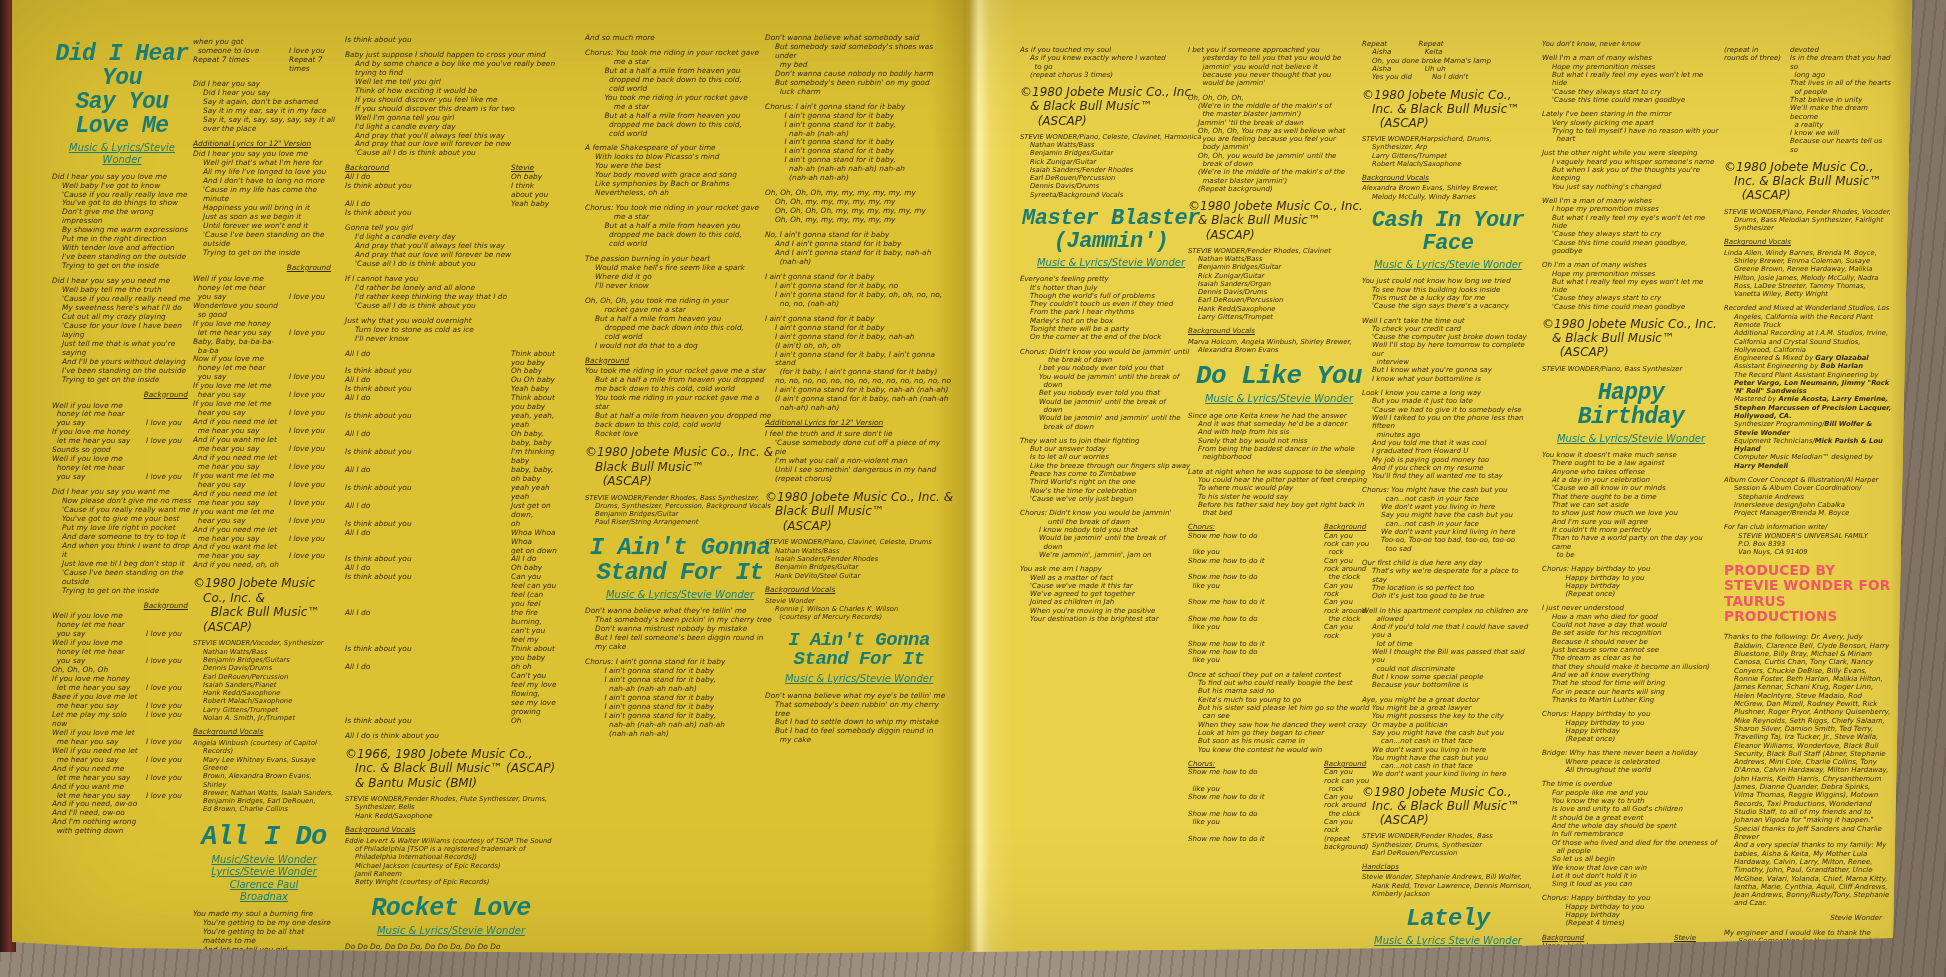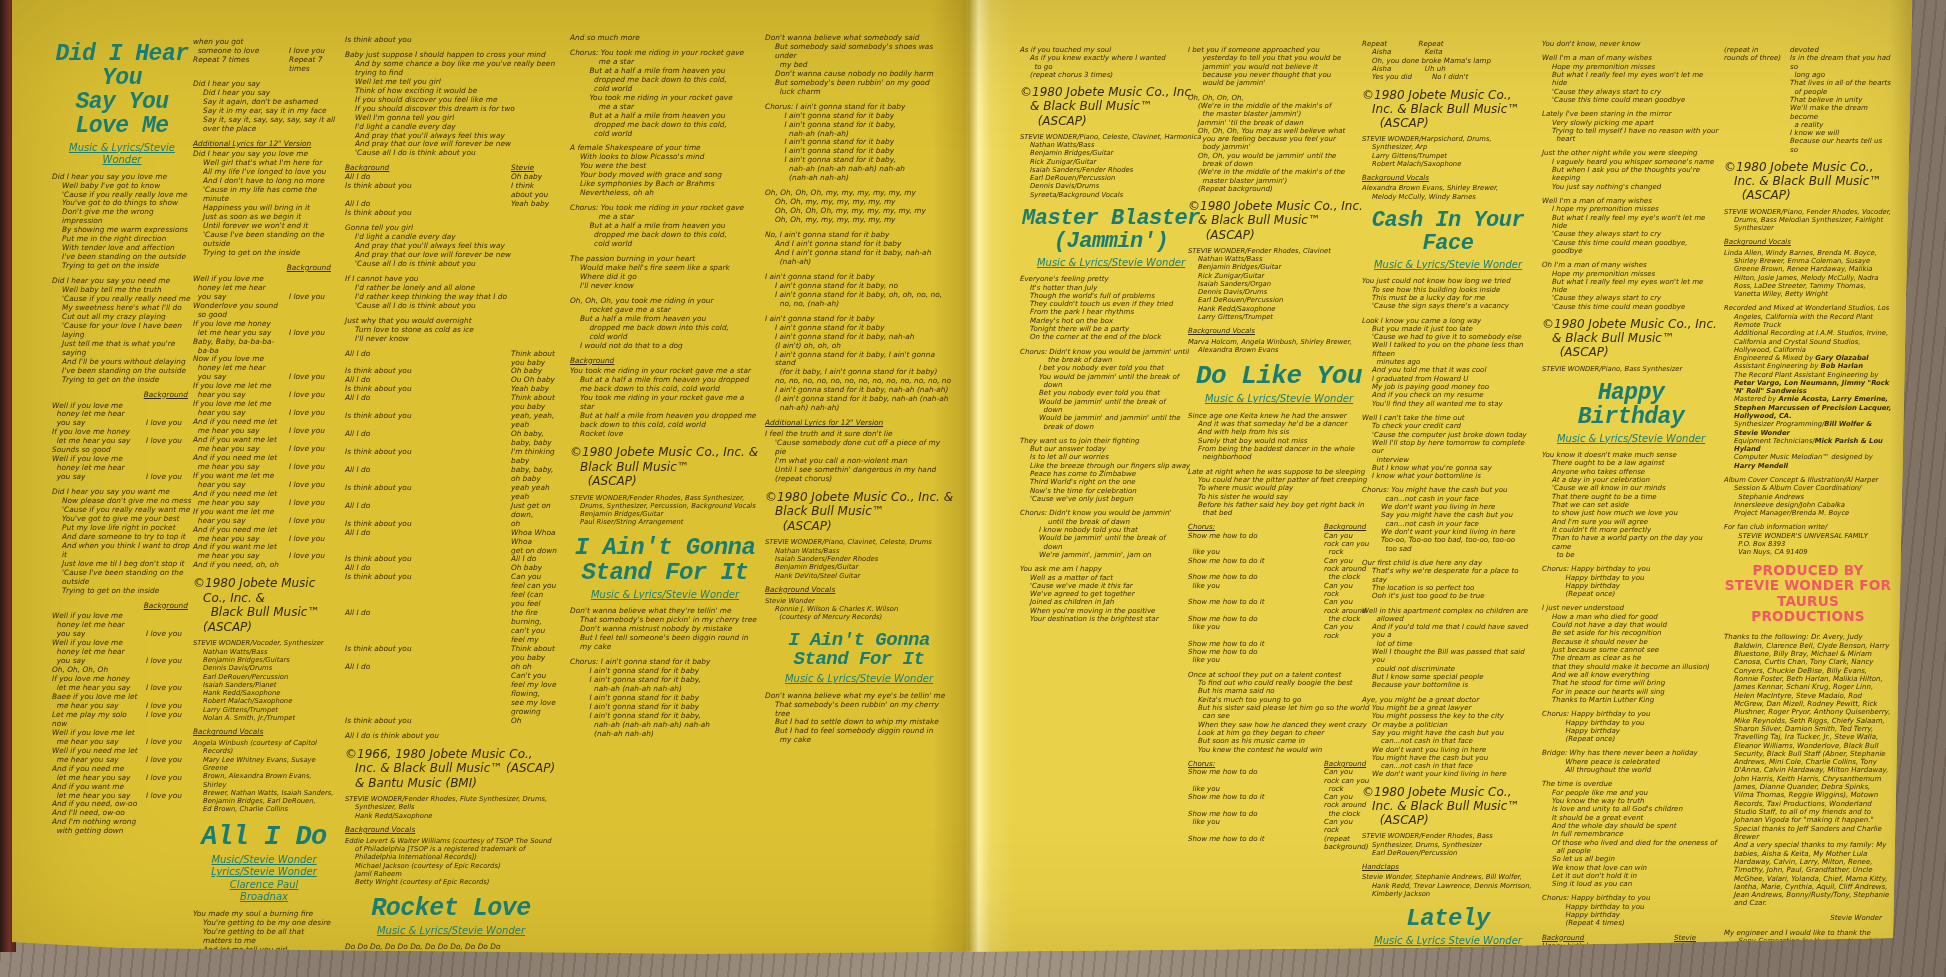--- a/index.html
+++ b/index.html
@@ -26,21 +26,21 @@
   .para{white-space:pre-wrap;padding-left:10px;text-indent:-10px;margin:0 0 6px;}
   .copyright{white-space:pre-wrap;font-size:12px;padding-left:10px;text-indent:-10px;margin:0 0 5px;}
   .credits{white-space:pre-wrap;font-size:6.8px;line-height:1.22;padding-left:10px;text-indent:-10px;margin:0 0 6px;}
   .label{text-decoration:underline;margin:1px 0 2px;}
   .label-right{text-align:right;padding-right:4px;}
   .tc{margin:0 0 6px;}
   .tc-row{display:grid;grid-template-columns:1fr 46px;column-gap:4px;}
   .tc.leadnote .tc-row{grid-template-columns:62px 1fr;}
   .tc-row span{white-space:pre-wrap;}
   .tc-h{text-decoration:underline;}
-  .producer{color:var(--pink,#ef5868);font-style:normal;font-weight:bold;font-size:13.6px;line-height:1.14;letter-spacing:.2px;margin:1px 0 9px;text-align:center;}
+  .producer{color:var(--pink,#ef5868);font-style:normal;font-weight:bold;font-size:13.6px;line-height:1.14;letter-spacing:.2px;margin:1px 0 9px;}
   .sig{text-align:right;padding-right:10px;margin:1px 0 7px;}
 </style>
 </head>
 <body>
 
 <div class="stage">
   <div class="spine"></div>
   <div class="sleeve">
     <div class="panel-right"></div>
     <div class="crease"></div>
@@ -613,21 +613,21 @@
           <div>Music &amp; Lyrics/Stevie Wonder</div>
         </div>
         <div class="para">Do Do Do, Do Do Do, Do Do Do, Do Do Do
 Do Do Do, Do Do Do, Do Do Do-oo
 I longed for you since I was born
 A woman sensitive and warm
 And that you were
 With pride and strength no one would test
 But yet have feminine finesse</div>
       </div>
-      <div class="col" style="left: 570px; top: 34px; width: 190px;">
+      <div class="col" style="left: 585px; top: 34px; width: 190px;">
         <div class="para">And so much more</div>
         <div class="para">Chorus: You took me riding in your rocket gave
         me a star
     But at a half a mile from heaven you
       dropped me back down to this cold,
       cold world
     You took me riding in your rocket gave
         me a star
     But at a half a mile from heaven you
       dropped me back down to this cold,
@@ -973,37 +973,37 @@
         <div class="songtitle" style="font-size: 22px;">
           <div>Cash In Your Face</div>
         </div>
         <div class="subcredit">
           <div>Music &amp; Lyrics/Stevie Wonder</div>
         </div>
         <div class="para">You just could not know how long we tried
 To see how this building looks inside
 This must be a lucky day for me
 'Cause the sign says there's a vacancy</div>
+        <div class="para">Well I can't take the time out
+To check your credit card
+'Cause the computer just broke down today
+Well I'll stop by here tomorrow to complete our
+  interview
+But I know what you're gonna say
+I know what your bottomline is</div>
         <div class="para">Look I know you came a long way
 But you made it just too late
 'Cause we had to give it to somebody else
 Well I talked to you on the phone less than fifteen
   minutes ago
 And you told me that it was cool
 I graduated from Howard U
 My job is paying good money too
 And if you check on my resume
 You'll find they all wanted me to stay</div>
-        <div class="para">Well I can't take the time out
-To check your credit card
-'Cause the computer just broke down today
-Well I'll stop by here tomorrow to complete our
-  interview
-But I know what you're gonna say
-I know what your bottomline is</div>
         <div class="para">Chorus: You might have the cash but you
       can...not cash in your face
     We don't want you living in here
     Say you might have the cash but you
       can...not cash in your face
     We don't want your kind living in here
     Too-oo, Too-oo too bad, too-oo, too-oo
       too sad</div>
         <div class="para">Our first child is due here any day
 That's why we're desperate for a place to stay

